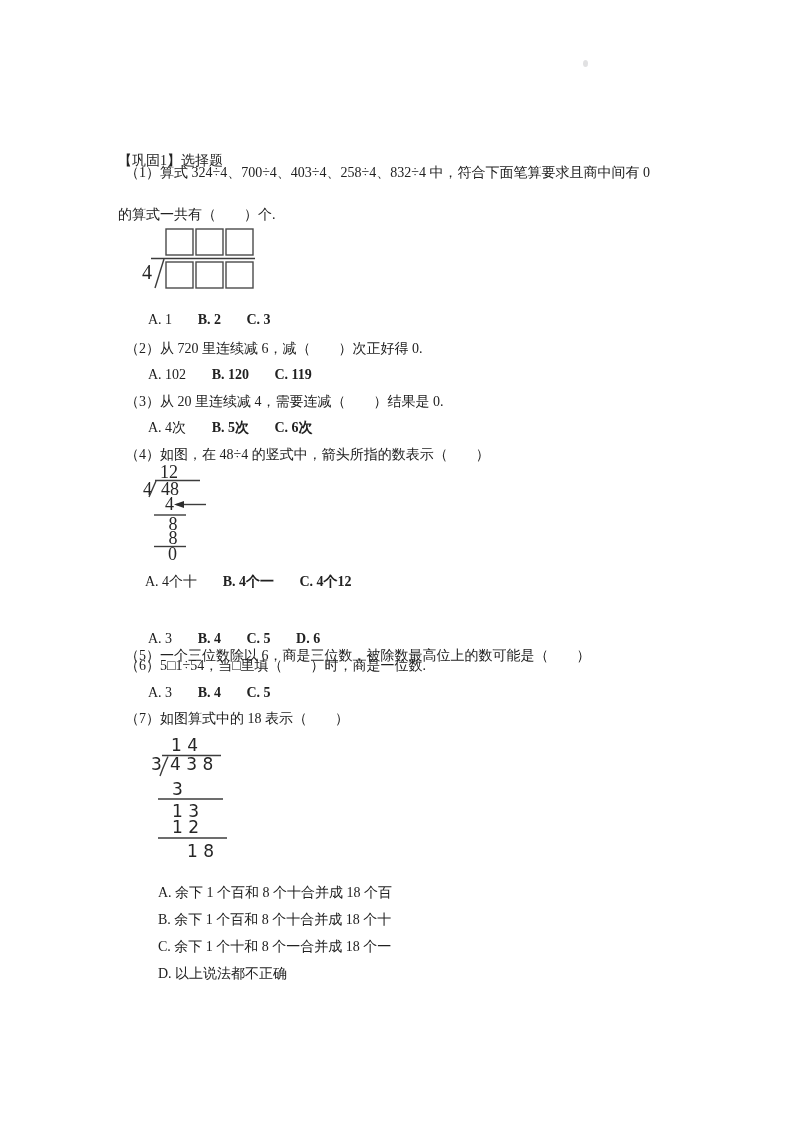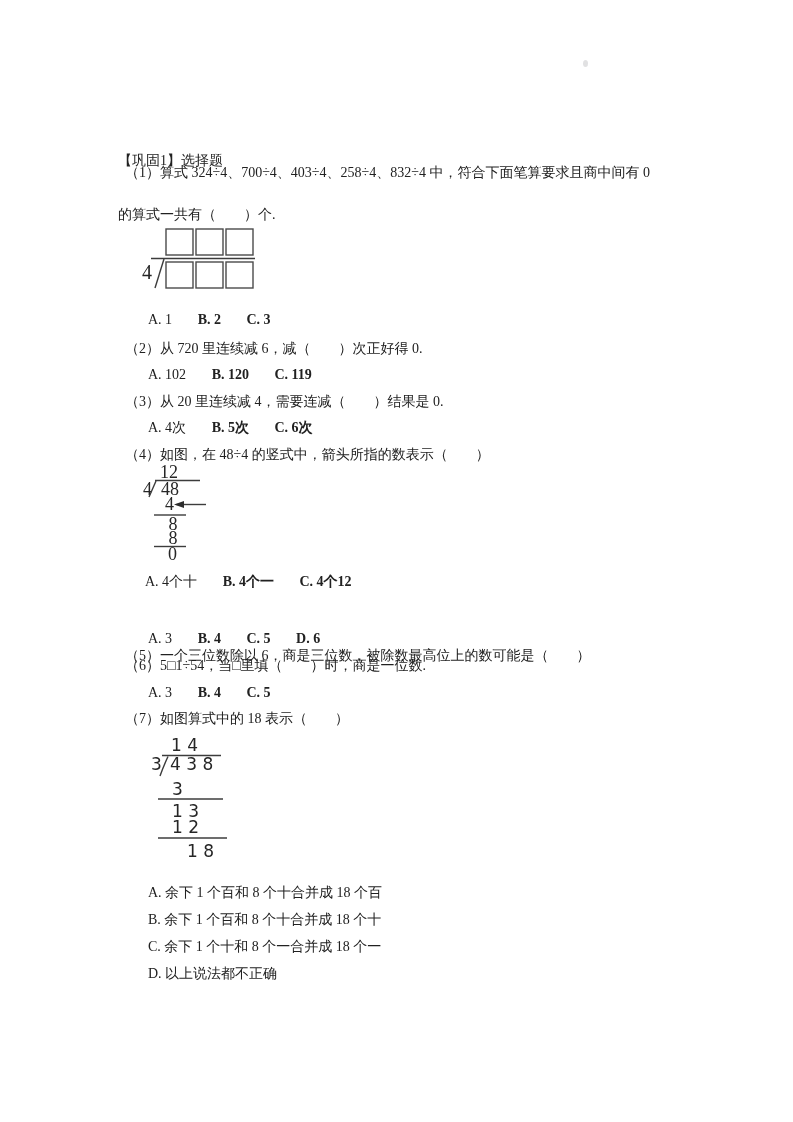--- a/index.html
+++ b/index.html
@@ -18,21 +18,21 @@
     color:#1d1d1d;
     white-space:nowrap;
   }
   .t{
     position:absolute;
     font-size:14px;line-height:21px;
     white-space:nowrap;
     color:#212121;
   }
   .opts span + span{margin-left:22px;font-weight:bold;}
-  .optlist div{height:27px;line-height:27px;}
+  .optlist div{height:27px;line-height:27px;margin-left:10px;}
   svg.dd{position:absolute;overflow:visible;}
   svg.dd line, svg.dd path{stroke:#3c3c3c;stroke-width:1.4;fill:none;}
   svg.dd rect{stroke:#4a4a4a;stroke-width:1.4;fill:none;}
   svg.dd text{fill:#262626;font-size:18px;font-family:"Liberation Serif","DejaVu Serif",serif;}
   svg.dd text.big{font-size:20px;}
   svg.dd.sans text{font-family:"DejaVu Sans","Liberation Sans",sans-serif;font-size:17px;}
   svg.dd polygon{fill:#2c2c2c;stroke:none;}
   .artifact{
     position:absolute;left:583px;top:60px;width:5px;height:7px;
     background:#c9c9cc;border-radius:50%;opacity:.55;filter:blur(.5px);

